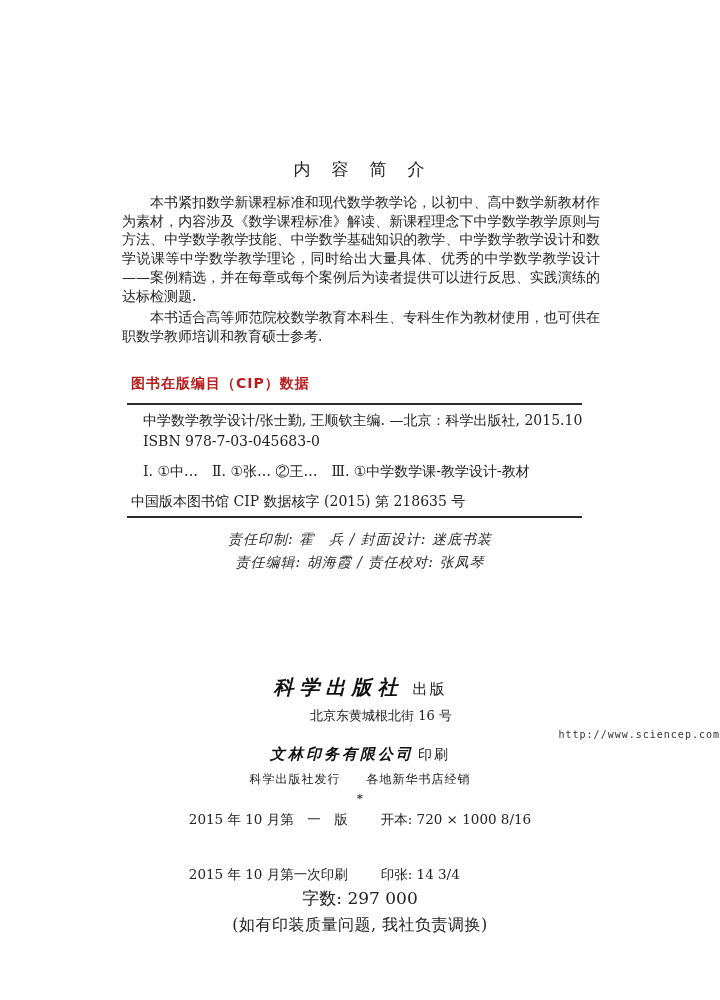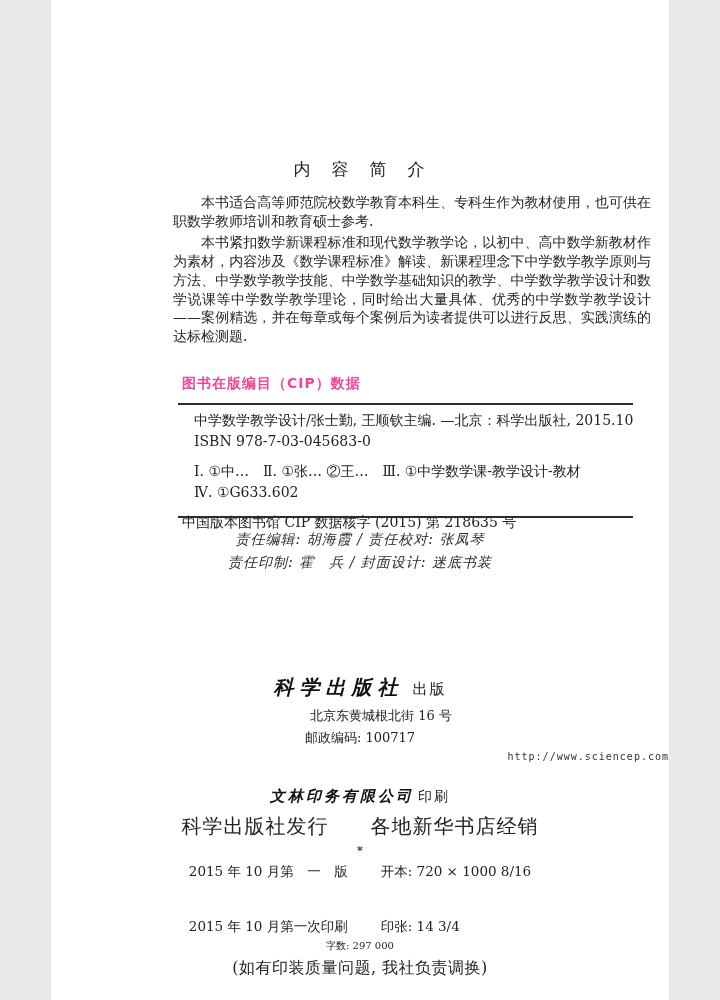--- a/index.html
+++ b/index.html
@@ -1,18 +1,18 @@
 <!DOCTYPE html>
 <html><head>
 <meta charset="utf-8">
 <style>
   html,body{margin:0;padding:0;background:#e9e9e9;}
   .page{
     position:relative;
-    width:618px;height:1000px;
+    width:720px;height:1000px;
     margin:0 auto;
     background:#ffffff;
     font-family:"DejaVu Serif","Liberation Serif",serif;
     color:#1d1d1d;
     overflow:hidden;
   }
   
   .intro-title{
     position:absolute;top:158px;left:0;right:0;
     text-align:center;
@@ -26,21 +26,21 @@
     text-align:justify;
     color:#262626;
   }
   .intro-text p{margin:0;text-indent:2em;}
   .intro-text p + p{margin-top:3px;}
   
   .cip-heading{
     position:absolute;top:375px;left:131px;
     font-family:"DejaVu Sans","Liberation Sans",sans-serif;
     font-size:14px;font-weight:bold;letter-spacing:1px;
-    color:#ec4899;
+    color:#b91c1c;
   }
   .rule{position:absolute;left:127px;width:455px;height:2px;background:#2c2c2c;}
   .rule-top{top:403px;}
   .rule-bottom{top:516px;}
   .cip-body{
     position:absolute;top:410px;left:143px;width:448px;
     font-size:14px;line-height:21px;color:#222;
   }
   .cip-body p{margin:0;}
   .cip-class{margin-top:9px !important;}
@@ -72,75 +72,73 @@
     font-size:15px;
     color:#111;
   }
   .pub-suffix{font-size:15px;margin-left:9px;letter-spacing:2px;}
   .addr{font-size:13px;margin-top:6px;padding-left:42px;}
   .postcode{font-size:13px;margin-top:4px;}
   .url{
     font-family:"DejaVu Sans Mono","Liberation Mono",monospace;
     font-size:10px;margin-top:4px;letter-spacing:1px;color:#333;text-align:right;
   }
-  .printer-line{margin-top:24px;}
+  .printer-line{margin-top:4px;}
   .printer-suffix{font-size:14px;margin-left:4px;letter-spacing:2px;}
-  .dist{font-size:20px;margin-top:7px;letter-spacing:1px;}
+  .dist{font-size:12px;margin-top:7px;letter-spacing:1px;}
   .star{font-size:11px;margin-top:4px;font-weight:bold;}
   .spec-table{
     display:inline-grid;
     grid-template-columns:auto auto;
     column-gap:22px;
     text-align:left;
     font-size:13.5px;line-height:21.5px;
     margin-top:4px;
     gap:33px;
   }
-  .wordcount{font-size:10px;margin-top:2px;}
+  .wordcount{font-size:17px;margin-top:2px;}
   .price-line{margin-top:7px;font-size:14px;}
   .price-strong{
     font-family:"DejaVu Sans","Liberation Sans",sans-serif;
     font-weight:bold;font-size:14.5px;letter-spacing:1px;
   }
   .price-unit{font-size:14px;margin-left:3px;}
   .note{font-size:16px;margin-top:5px;letter-spacing:0.5px;}
 </style>
 </head>
 <body>
 
 <div class="page">
 
   <div class="intro-title">内　容　简　介</div>
   <div class="intro-text">
+    <p>本书紧扣数学新课程标准和现代数学教学论，以初中、高中数学新教材作为素材，内容涉及《数学课程标准》解读、新课程理念下中学数学教学原则与方法、中学数学教学技能、中学数学基础知识的教学、中学数学教学设计和数学说课等中学数学教学理论，同时给出大量具体、优秀的中学数学教学设计——案例精选，并在每章或每个案例后为读者提供可以进行反思、实践演练的达标检测题.</p>
     <p>本书适合高等师范院校数学教育本科生、专科生作为教材使用，也可供在职数学教师培训和教育硕士参考.</p>
-    <p>本书紧扣数学新课程标准和现代数学教学论，以初中、高中数学新教材作为素材，内容涉及《数学课程标准》解读、新课程理念下中学数学教学原则与方法、中学数学教学技能、中学数学基础知识的教学、中学数学教学设计和数学说课等中学数学教学理论，同时给出大量具体、优秀的中学数学教学设计——案例精选，并在每章或每个案例后为读者提供可以进行反思、实践演练的达标检测题.</p>
   </div>
 
   <div class="cip-heading">图书在版编目（CIP）数据</div>
   <div class="rule rule-top"></div>
   <div class="cip-body">
     <p>中学数学教学设计/张士勤, 王顺钦主编. —北京：科学出版社, 2015.10</p>
     <p>ISBN 978-7-03-045683-0</p>
     <p class="cip-class">Ⅰ. ①中…　Ⅱ. ①张… ②王…　Ⅲ. ①中学数学课-教学设计-教材</p>
-    <p>Ⅳ. ①G633.602</p>
     <p class="cip-record">中国版本图书馆 CIP 数据核字 (2015) 第 218635 号</p>
   </div>
   <div class="rule rule-bottom"></div>
 
   <div class="staff">
+    <div>责任印制: 霍　兵 / 封面设计: 迷底书装</div>
     <div>责任编辑: 胡海霞 / 责任校对: 张凤琴</div>
-    <div>责任印制: 霍　兵 / 封面设计: 迷底书装</div>
   </div>
 
   <div class="colophon">
     <div class="pub-line">
       <span class="script">科学出版社</span><span class="pub-suffix">出版</span>
     </div>
     <div class="addr">北京东黄城根北街 16 号</div>
-    <div class="postcode">邮政编码: 100717</div>
     <div class="url">http://www.sciencep.com</div>
     <div class="printer-line">
       <span class="script-small">文林印务有限公司</span><span class="printer-suffix">印刷</span>
     </div>
     <div class="dist">科学出版社发行　　各地新华书店经销</div>
     <div class="star">*</div>
     <div class="spec-table">
       <span>2015 年 10 月第　一　版</span>
       <span>开本: 720 × 1000 8/16</span>
       <span>2015 年 10 月第一次印刷</span>

